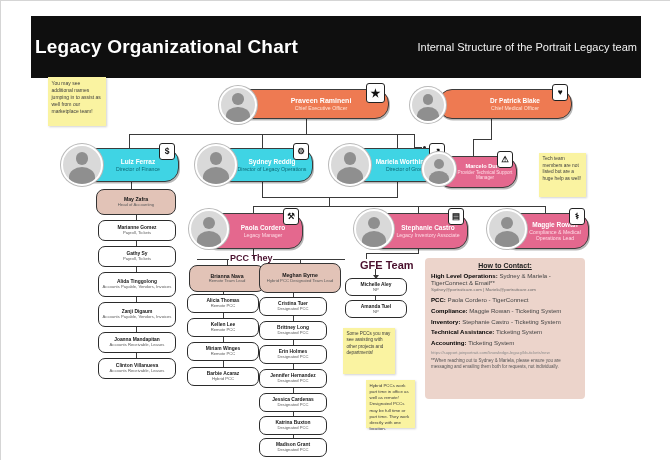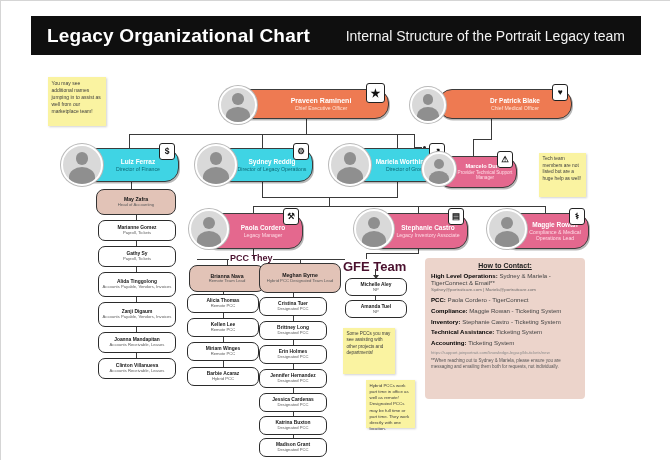--- a/index.html
+++ b/index.html
@@ -1,20 +1,20 @@
 <!DOCTYPE html>
 <html><head>
 <meta charset="utf-8">
 <style>
   html,body{margin:0;padding:0;background:#e9e9e9;font-family:"Liberation Sans",sans-serif;}
   .page{position:relative;width:670px;height:460px;background:#ffffff;border:1px solid #d5d5d5;overflow:hidden;}
   
-  .hdr{position:absolute;left:30px;top:15px;width:610px;height:39px;background:#0f0f0f;display:flex;align-items:center;justify-content:space-between;padding:0 16px;box-sizing:border-box;}
+  .hdr{position:absolute;left:30px;top:15px;width:610px;height:62px;background:#0f0f0f;display:flex;align-items:center;justify-content:space-between;padding:0 4px;box-sizing:border-box;}
   .hdr .title{color:#fff;font-weight:bold;font-size:19px;letter-spacing:.2px;}
-  .hdr .subtitle{color:#f2f2f2;font-size:14px;}
+  .hdr .subtitle{color:#f2f2f2;font-size:11px;}
   
   .ln{position:absolute;background:#3a3a3a;}
   .dot{position:absolute;width:3px;height:3px;border-radius:50%;background:#222;}
   .arrowhead{position:absolute;width:0;height:0;border-left:3px solid transparent;border-right:3px solid transparent;border-top:4px solid #333;}
   
   .pill{position:absolute;border:1.2px solid #3c3c3c;border-radius:14px;display:flex;flex-direction:column;align-items:center;justify-content:center;text-align:center;box-sizing:border-box;padding-left:20px;box-shadow:1px 1.5px 0 rgba(0,0,0,.28);}
   .orange{background:#ee7a52;}
   .cyan{background:#3fd4e4;}
   .pinkbig{background:#e4688e;}
   .pname{font-weight:bold;color:#fff;font-size:6.5px;line-height:1.25;}
@@ -260,21 +260,21 @@
   </div>
   <div class="wbox" style="left:258px;top:415px;width:68px;height:19px">
     <span class="wname">Katrina Buxton</span>
     <span class="wrole">Designated PCC</span>
   </div>
   <div class="wbox" style="left:258px;top:437px;width:68px;height:19px">
     <span class="wname">Madison Grant</span>
     <span class="wrole">Designated PCC</span>
   </div>
 
-  <div class="sect" style="left:342px;top:258px;font-size:13px">GFE Team</div>
+  <div class="sect" style="left:359px;top:258px;font-size:11px">GFE Team</div>
   <div class="wbox" style="left:344px;top:277px;width:62px;height:18px">
     <span class="wname">Michelle Aley</span>
     <span class="wrole">NP</span>
   </div>
   <div class="wbox" style="left:344px;top:299px;width:62px;height:18px">
     <span class="wname">Amanda Tuel</span>
     <span class="wrole">NP</span>
   </div>
 
   <div class="sticky" style="left:342px;top:327px;width:52px;height:46px;font-size:4.6px">Some PCCs you may see assisting with other projects and departments!</div>

